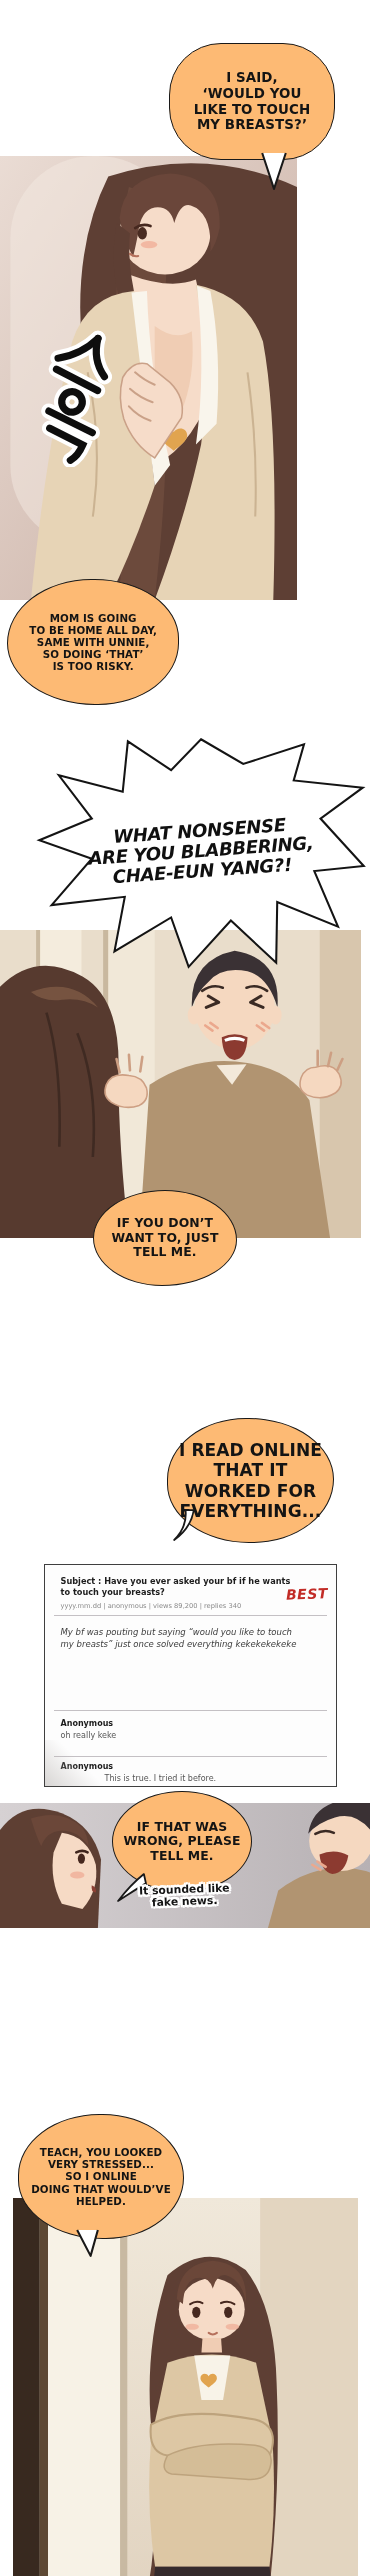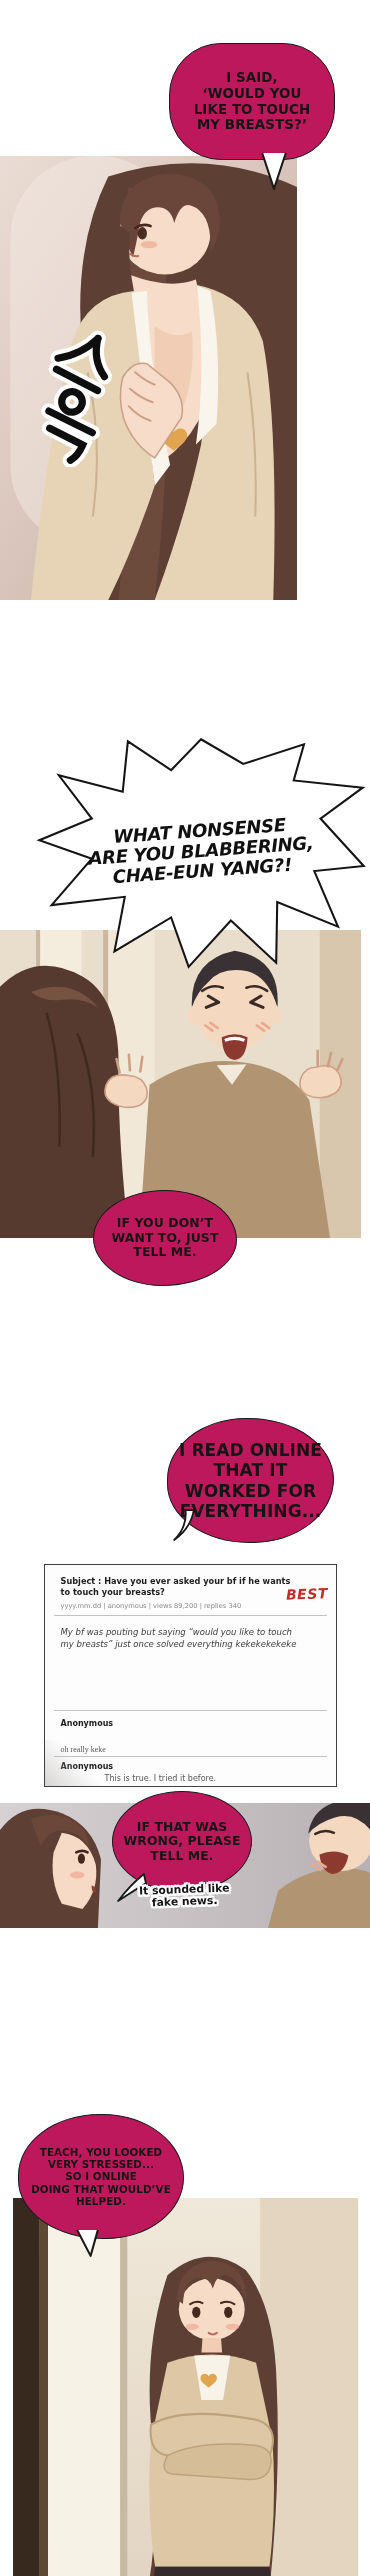--- a/index.html
+++ b/index.html
@@ -1,21 +1,21 @@
 <!DOCTYPE html>
 <html style="font-size:8.2px"><head>
 <meta charset="utf-8">
 <title>Webtoon Page</title>
 <style>
   html,body{margin:0;padding:0;background:#ffffff;}
   .page{position:relative;width:371px;height:2943px;margin:0 auto;background:#ffffff;overflow:hidden;
         font-family:"DejaVu Sans","Liberation Sans",sans-serif;}
   .panel{position:absolute;overflow:hidden;z-index:1;}
   .panel svg{display:block;width:100%;height:100%;}
-  .bubble{position:absolute;z-index:3;background:#be185d;border:1.5px solid #191919;
+  .bubble{position:absolute;z-index:3;background:#fdba74;border:1.5px solid #191919;
           display:flex;align-items:center;justify-content:center;text-align:center;
           color:#141414;font-weight:700;white-space:pre-line;line-height:1.18;letter-spacing:0.1px;}
   .tail{position:absolute;z-index:4;}
   .tail svg{display:block;width:100%;height:100%;}
 
   .b1{left:169px;top:43px;width:164px;height:115px;border-radius:52px;font-size:13.4px;}
   .t1{left:260px;top:152px;width:28px;height:40px;}
   .p1{left:0;top:156px;width:297px;height:444px;}
   .sfx{position:absolute;left:27px;top:328px;width:108px;height:139px;z-index:2;}
   .sfx svg{display:block;width:100%;height:100%;}
@@ -33,21 +33,21 @@
          border:1px solid #3f3f3f;z-index:3;box-sizing:border-box;color:#222;padding-left:24px;}
   .forum .subject{position:absolute;left:15.5px;top:11.3px;font-size:8.2px;font-weight:700;line-height:1.3;white-space:pre-line;color:#1d1d1d;}
   .forum .meta{position:absolute;left:15.5px;top:37px;font-size:6.7px;color:#8a8a8a;}
   .forum .best{position:absolute;left:241px;top:20.6px;font-size:14px;font-weight:800;font-style:italic;
                color:#c22c27;transform:rotate(-2deg);letter-spacing:0.5px;}
   .forum .div{position:absolute;left:9.3px;right:9.3px;height:0.5px;background:#c4c0c4;}
   .forum .d1{top:50px;} .forum .d2{top:145px;} .forum .d3{top:191px;}
   .forum .body{position:absolute;left:15.5px;top:61px;font-size:8.5px;color:#3c3c3c;line-height:1.45;white-space:pre-line;font-style:italic;}
   .forum .cauthor{position:absolute;left:15.5px;font-size:8px;font-weight:700;color:#1d1d1d;}
   .forum .ctext{position:absolute;left:15.5px;font-size:8px;color:#555;}
-  .forum .a1{top:154px;} .forum .x1{top:180px;font-family:Liberation Serif, serif;}
+  .forum .a1{top:154px;} .forum .x1{top:166px;}
   .forum .a2{top:197px;} .forum .x2{top:209px;margin-left:44px;}
   .forum .curl{position:absolute;left:0;bottom:0;width:62px;height:46px;
                background:linear-gradient(45deg,#b9b5b2 0%,rgba(255,255,255,0) 55%);opacity:.55;}
   .p3{left:0;top:1803px;width:371px;height:125px;}
   .b5{left:112px;top:1791px;width:138px;height:99px;border-radius:50%;font-size:12.4px;}
   .t5{left:117px;top:1872px;width:30px;height:31px;}
   .note{position:absolute;left:128px;top:1884px;width:113px;z-index:4;text-align:center;
         font-size:10.8px;font-weight:700;line-height:1.12;color:#141414;white-space:pre-line;
         transform:rotate(-2deg);
         text-shadow:-2.1px -2.1px 0 #fff,2.1px -2.1px 0 #fff,-2.1px 2.1px 0 #fff,2.1px 2.1px 0 #fff,-2.6px 0 0 #fff,2.6px 0 0 #fff,0 -2.6px 0 #fff,0 2.6px 0 #fff;}
@@ -119,20 +119,25 @@
             <path d="M78,16 C86,44 104,64 126,74"></path>
           <path d="M38,108 L128,104"></path>
             <circle cx="96" cy="148" r="20"></circle>
           <path d="M66,186 L160,180"></path>
             <path d="M84,214 L156,210 C158,226 156,238 150,248"></path>
         </g>
       </g>
     </svg>
   </div>
 
+  <div class="bubble b2">MOM IS GOING
+TO BE HOME ALL DAY,
+SAME WITH UNNIE,
+SO DOING ‘THAT’
+IS TOO RISKY.</div>
 
   <div class="shout">
     <svg viewBox="0 0 640 466">
       <polygon points="320,16 402,64 520,26 500,96 634,110 552,170 636,262 540,272 586,380 468,332 466,450 378,368 296,458 262,362 152,428 172,322 30,338 108,248 6,212 108,170 44,86 168,118 178,20 262,76" fill="#ffffff" stroke="#141414" stroke-width="4" stroke-linejoin="miter"></polygon>
     </svg>
     <div class="shout-text">WHAT NONSENSE
 ARE YOU BLABBERING,
 CHAE-EUN YANG?!</div>
   </div>
 

